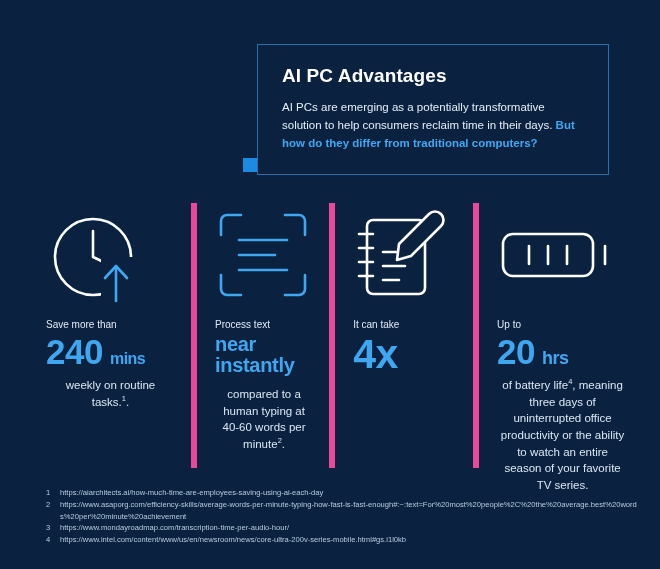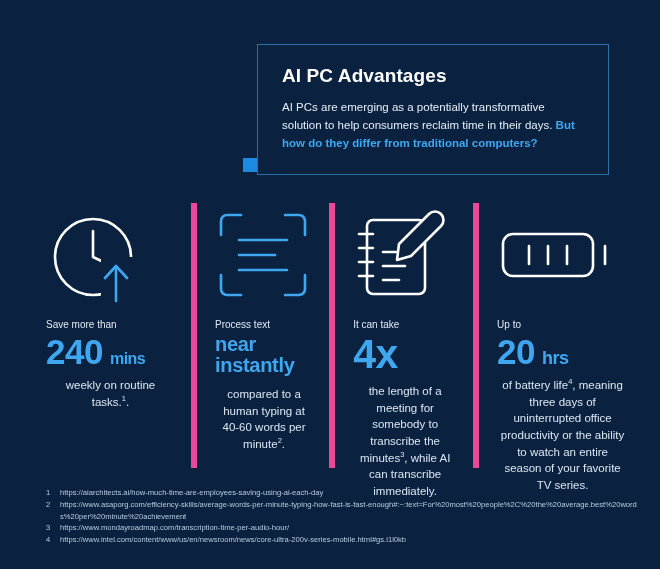--- a/index.html
+++ b/index.html
@@ -194,21 +194,20 @@
         <path d="M30 46 L52 46"></path>
         <path d="M30 60 L52 60"></path>
         <path d="M30 74 L46 74"></path>
         <path d="M46 38 L76 8 A8 8 0 0 1 88 20 L58 50 L44 54 Z" fill="#0a2240"></path>
       </svg>
     </div>
     <p class="pretext">It can take</p>
     <div class="stat-row">
       <span class="bignum num-4x">4x</span>
     </div>
-    <p class="posttext"><span>the length of a meeting for somebody to transcribe the minutes</span><sup>3</sup><span>, while AI can transcribe immediately.</span></p>
   </div>
 
   <div class="col col-4">
     <div class="icon-box">
       <svg width="116" height="70" viewBox="0 0 116 70" fill="none" stroke="#ffffff" stroke-width="2.6" stroke-linecap="round" stroke-linejoin="round">
         <path d="M16 14 L86 14 A10 10 0 0 1 96 24 L96 46 A10 10 0 0 1 86 56 L16 56 A10 10 0 0 1 6 46 L6 24 A10 10 0 0 1 16 14"></path>
         <path d="M108 26 L108 44"></path>
         <path d="M32 26 L32 44"></path>
         <path d="M51 26 L51 44"></path>
         <path d="M70 26 L70 44"></path>

